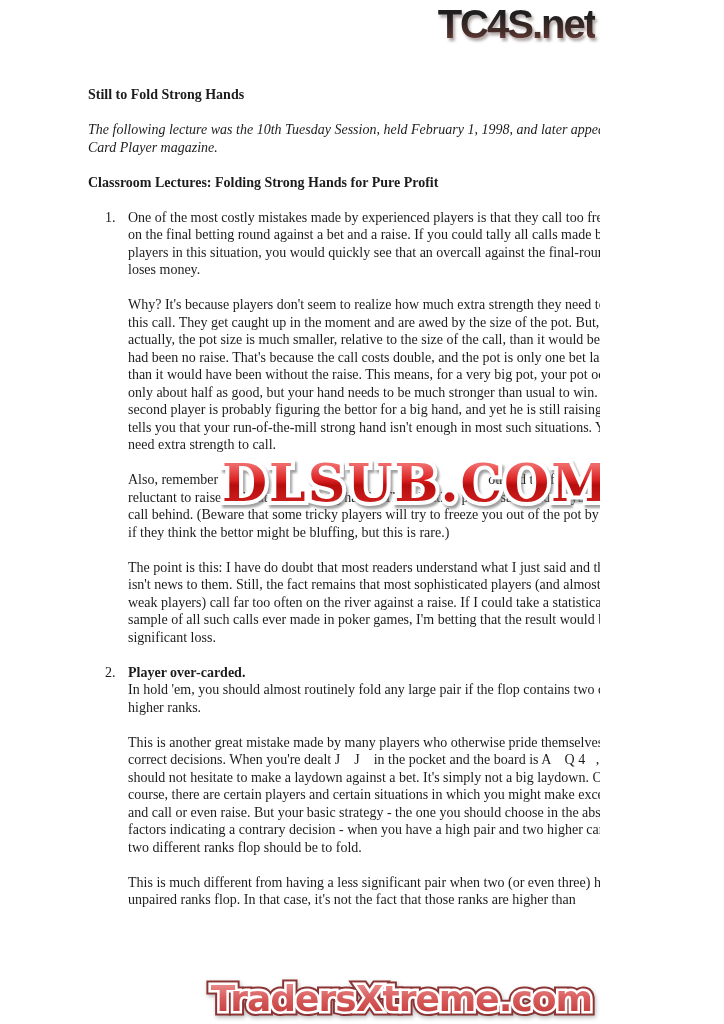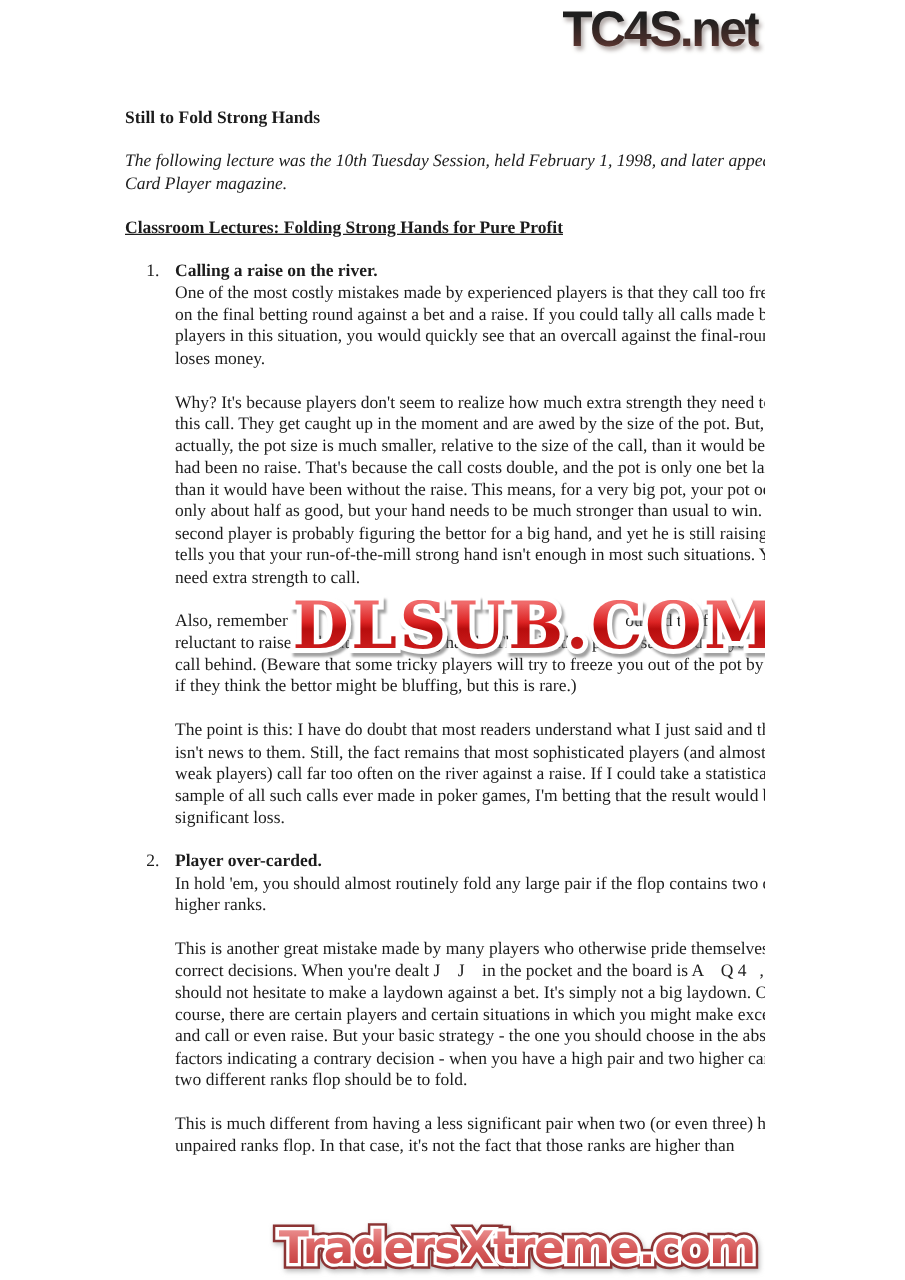--- a/index.html
+++ b/index.html
@@ -1,38 +1,38 @@
 <!DOCTYPE html>
 <html><head>
 <meta charset="utf-8">
 <style>
   html,body { margin:0; padding:0; background:#ffffff; }
   .page {
     position:relative; width:600px; height:1024px; background:#ffffff;
-    font-family:"Liberation Serif", serif; color:#1c1c1c; overflow:hidden;margin-left:12px;
+    font-family:"Liberation Serif", serif; color:#1c1c1c; overflow:hidden;
   }
 
   
   .tc4s {
     position:absolute; top:1px; right:5px;
     font-family:"Liberation Sans", sans-serif; font-weight:bold;
     font-size:40px; letter-spacing:-2px; line-height:46px; white-space:nowrap;
     background:linear-gradient(#1f1f1f 30%, #4a2f2b 70%, #8a4a42 100%);
     -webkit-background-clip:text; background-clip:text; color:transparent;
     filter:drop-shadow(2px 3px 1.5px rgba(160,150,148,0.85));
   }
 
   
   .doc { position:absolute; left:88px; top:86px; width:556px; font-size:14px; line-height:17.5px; }
   .doc p { margin:0 0 17.5px 0; white-space:pre-wrap; }
   .doc p:last-child { margin-bottom:0; }
   .doc-title { margin:0 0 35px 0; }
   .heading { font-weight:bold; margin:0; }
   .intro { font-style:italic; margin:0 0 15px 0; white-space:pre-wrap; }
-  .section-heading { font-weight:bold; margin:0 0 16px 0;text-decoration:underline; }
+  .section-heading { font-weight:bold; margin:0 0 16px 0; }
 
   .list-item { display:flex; margin:0 0 17.5px 0; }
   .list-item:last-child { margin-bottom:0; }
   .li-num { width:40px; box-sizing:border-box; padding-left:17px; flex:none; }
   .li-body { width:518px; flex:none; }
   .li-title { font-weight:bold; }
 
   
   .p-watermarked { position:relative; }
   .gap { display:inline-block; width:270px; height:1px; }
@@ -80,21 +80,20 @@
 
 
     <p class="heading">Still to Fold Strong Hands</p>
     <p class="intro">The following lecture was the 10th Tuesday Session, held February 1, 1998, and later appeared in Card Player magazine.</p>
 
     <p class="section-heading">Classroom Lectures: Folding Strong Hands for Pure Profit</p>
 
     <div class="list-item">
       <div class="li-num">1.</div>
       <div class="li-body">
-        <div class="li-title">Calling a raise on the river.</div>
         <p>One of the most costly mistakes made by experienced players is that they call too frequently on the final betting round against a bet and a raise. If you could tally all calls made by all players in this situation, you would quickly see that an overcall against the final-round raise loses money.</p>
         <p>Why? It's because players don't seem to realize how much extra strength they need to make this call. They get caught up in the moment and are awed by the size of the pot. But, actually, the pot size is much smaller, relative to the size of the call, than it would be if there had been no raise. That's because the call costs double, and the pot is only one bet larger than it would have been without the raise. This means, for a very big pot, your pot odds are only about half as good, but your hand needs to be much stronger than usual to win. The second player is probably figuring the bettor for a big hand, and yet he is still raising. This tells you that your run-of-the-mill strong hand isn't enough in most such situations. You need extra strength to call.</p>
         <p class="p-watermarked"><span>Also, remember</span><span class="gap"></span><span>ou and the first bettor are reluctant to raise without super-strong hands. They'd rather play it safe, and maybe win a call behind. (Beware that some tricky players will try to freeze you out of the pot by raising if they think the bettor might be bluffing, but this is rare.)</span><span class="watermark"><span class="wm-layer wm-back">DLSUB.COM</span><span class="wm-layer wm-front">DLSUB.COM</span></span></p>
         <p>The point is this: I have do doubt that most readers understand what I just said and that it isn't news to them. Still, the fact remains that most sophisticated players (and almost all weak players) call far too often on the river against a raise. If I could take a statistical sample of all such calls ever made in poker games, I'm betting that the result would be a significant loss.</p>
       </div>
     </div>
 
     <div class="list-item">
       <div class="li-num">2.</div>
       <div class="li-body">

